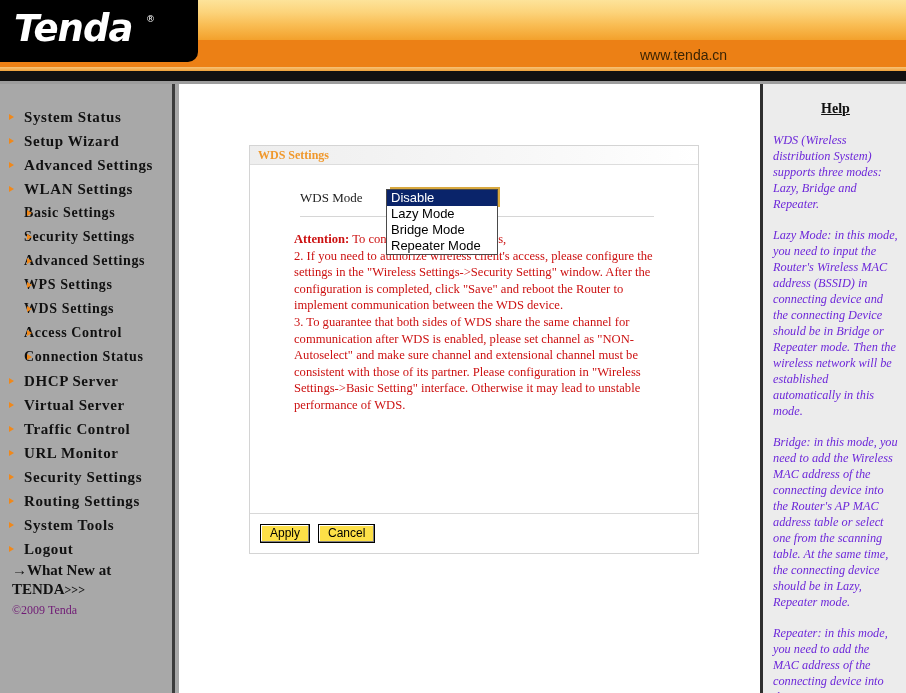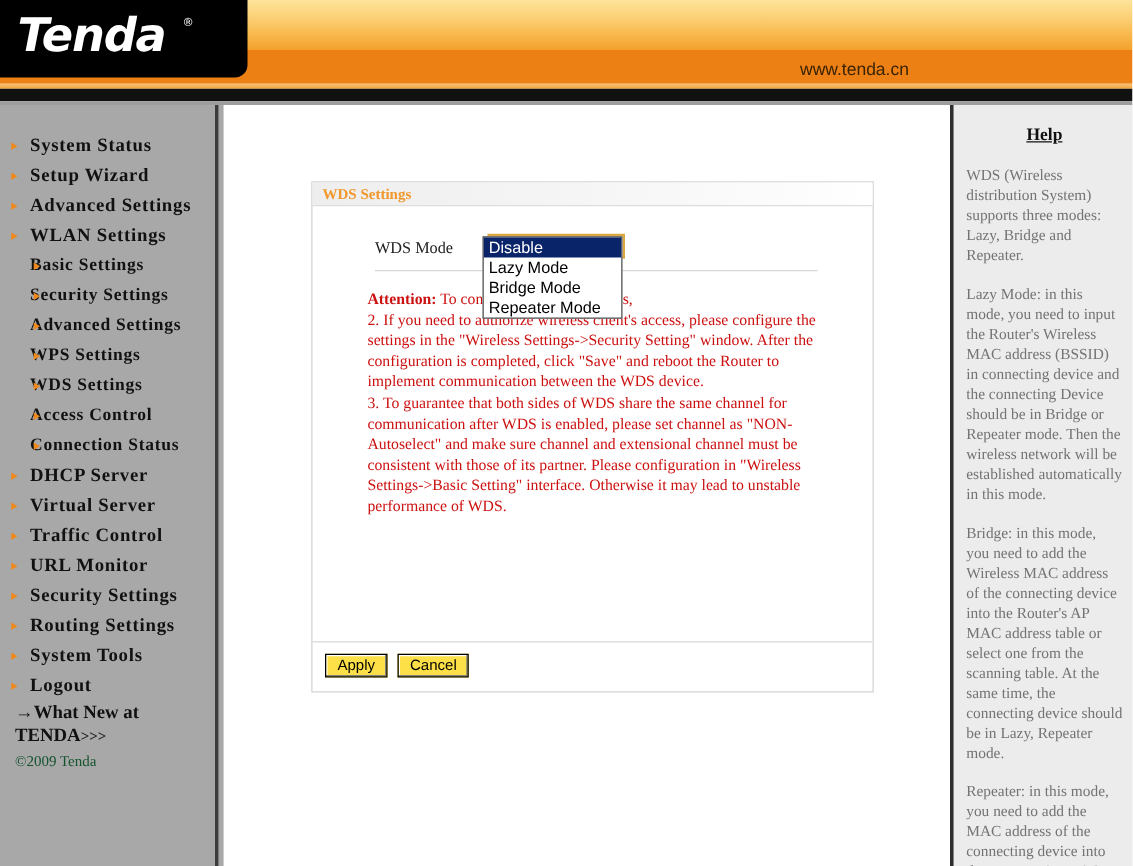--- a/index.html
+++ b/index.html
@@ -121,21 +121,21 @@
     font-size: 15px;
     font-weight: bold;
     line-height: 19px;
     padding-left: 12px;
     cursor: pointer;
     width: 160px;
   }
   #whatnew .arrow { font-weight: normal; }
   #whatnew .gtgt { font-size: 12px; }
   #copyright {
-    color: #14532d;
+    color: #701a75;
     font-family: "Liberation Serif", serif;
     font-size: 12px;
     padding-left: 12px;
     margin-top: 3px;
   }
 
   
   #main-area {
     position: absolute; left: 179px; top: 84px;
     width: 579px; height: 609px;
@@ -291,22 +291,23 @@
     font-size: 14px;
     font-weight: bold;
     color: #111111;
     margin-bottom: 15px;
     text-decoration: underline;
   }
   .help-p {
     font-family: "Liberation Serif", serif;
     font-size: 12.3px;
     line-height: 16px;
-    color: #737373;
+    color: #6d28d9;
     margin: 0 0 15px 0;
+    font-style: italic;
   }
 </style>
 </head>
 <body>
 
 <div id="header">
   <div id="header-gradient"></div>
   <div id="header-band"></div>
   <div id="header-lightline"></div>
   <div id="header-blackbar"></div>

